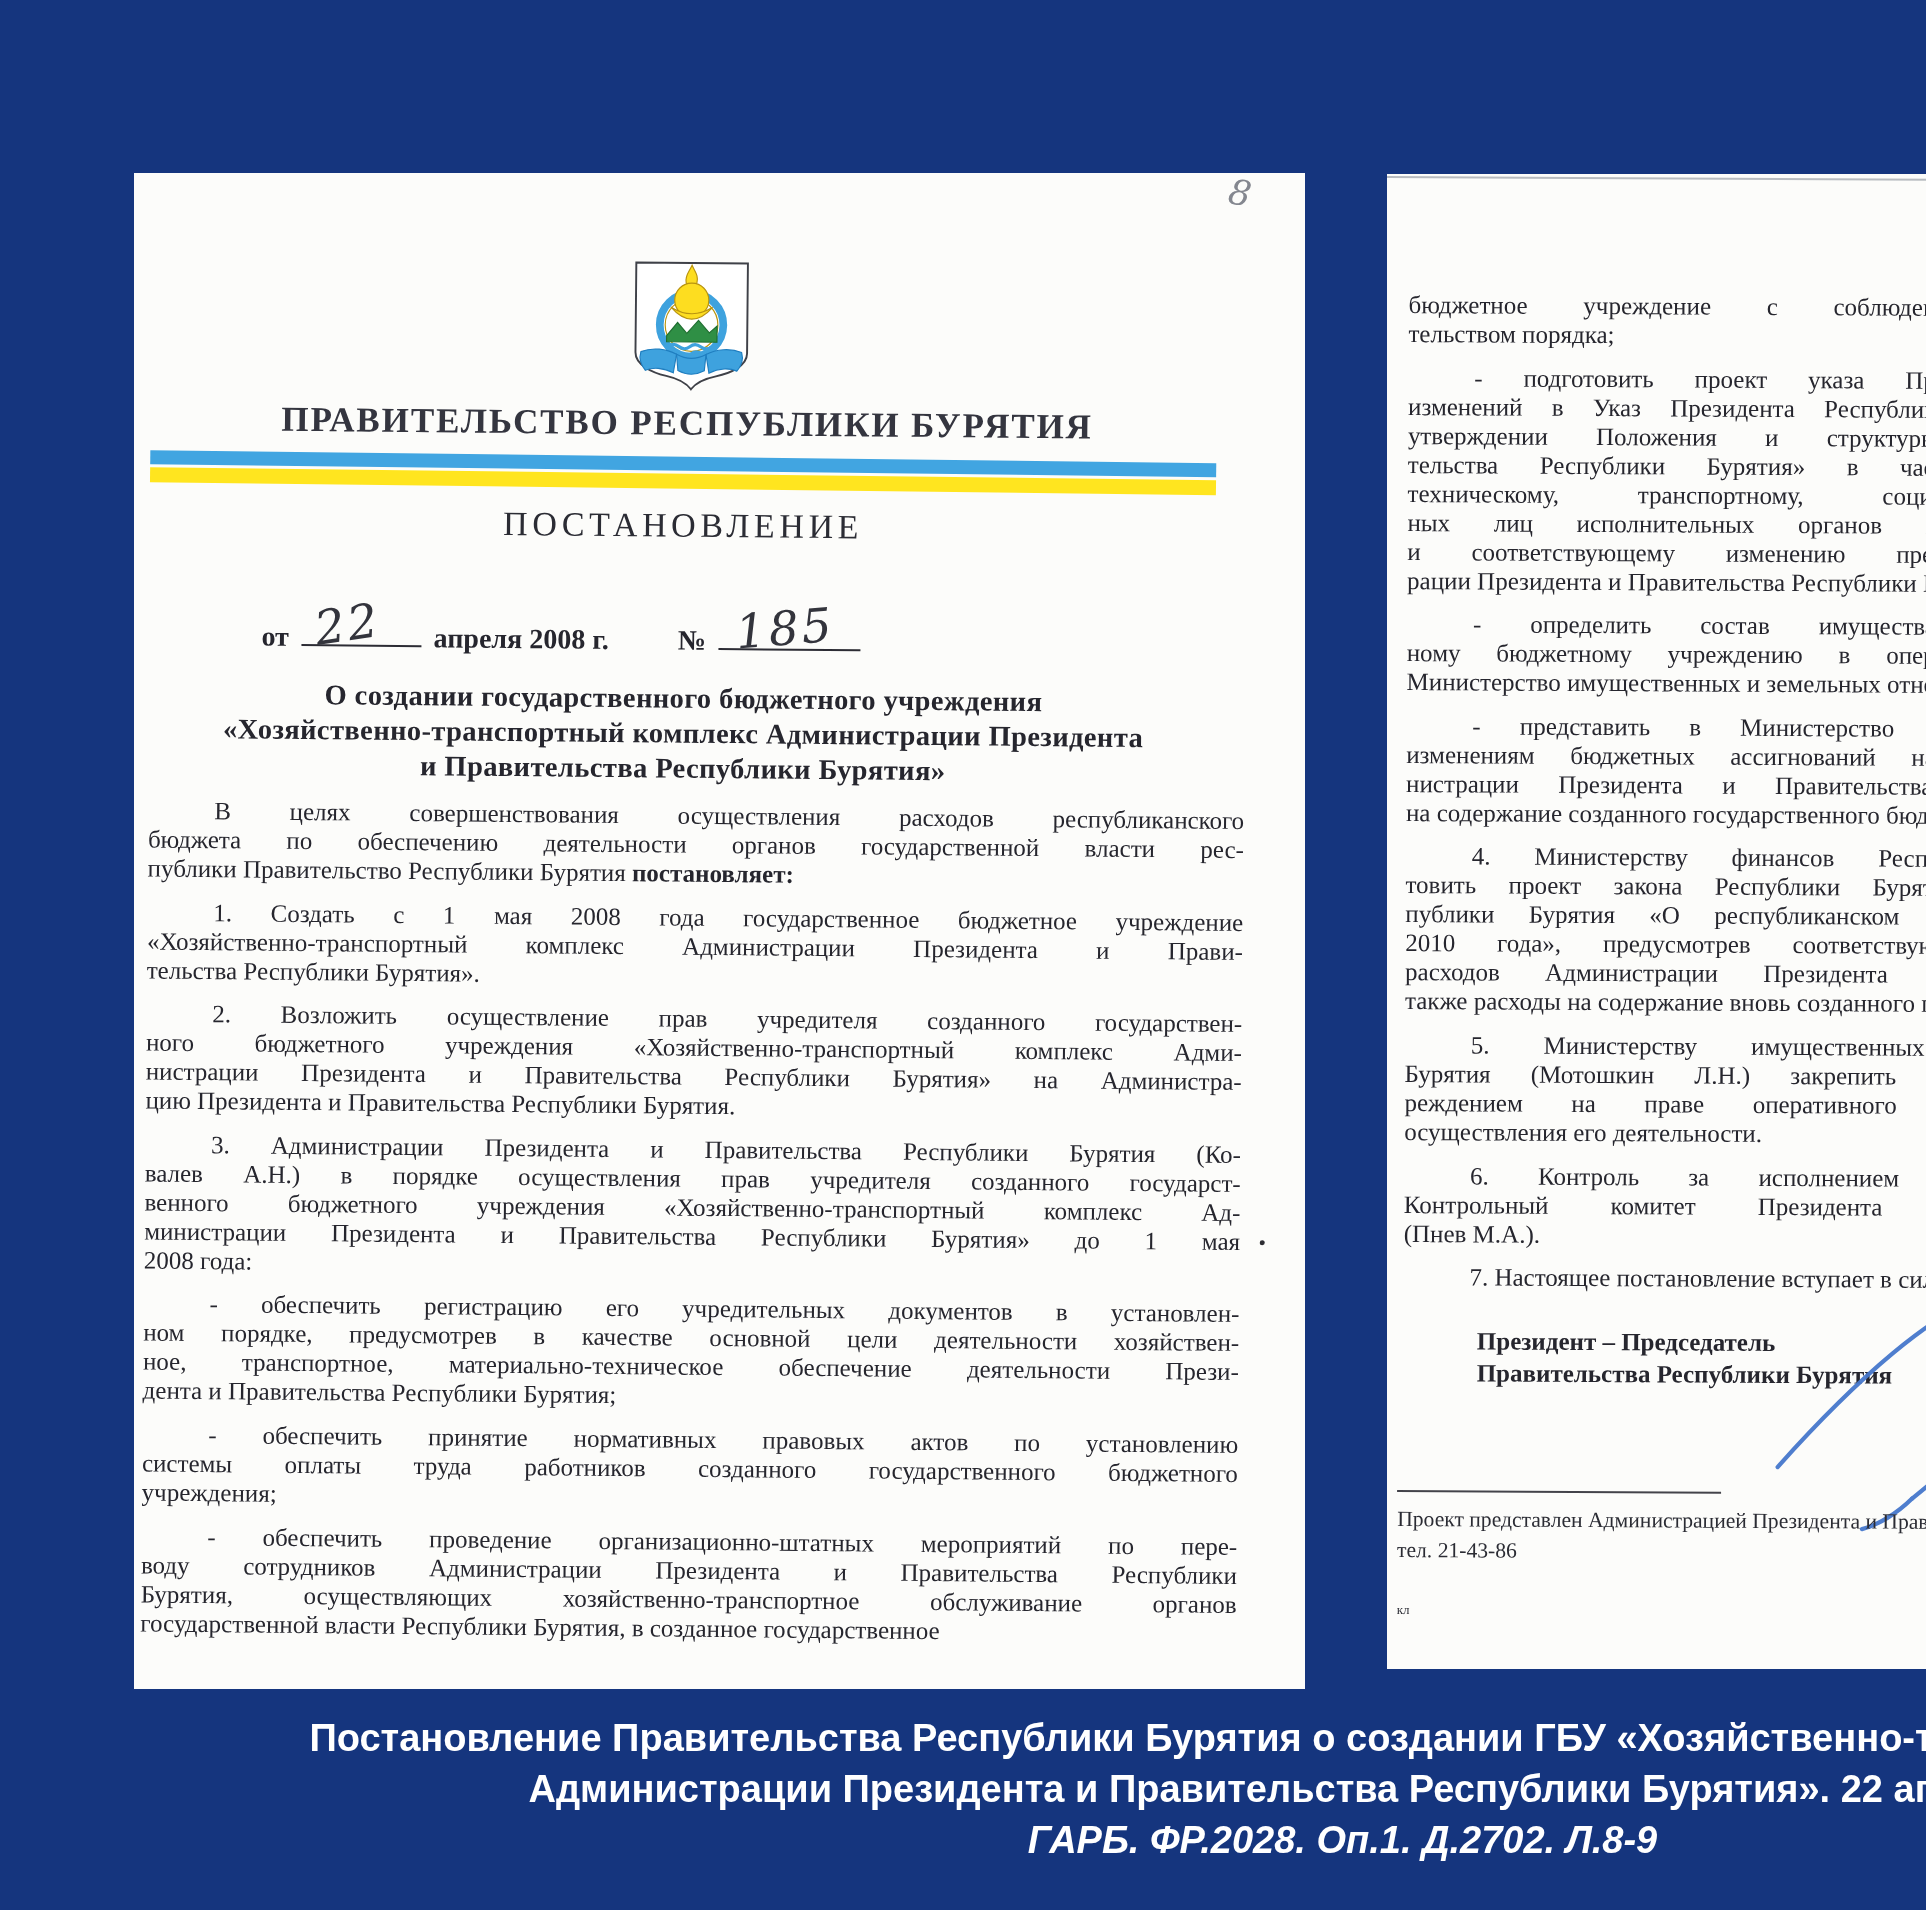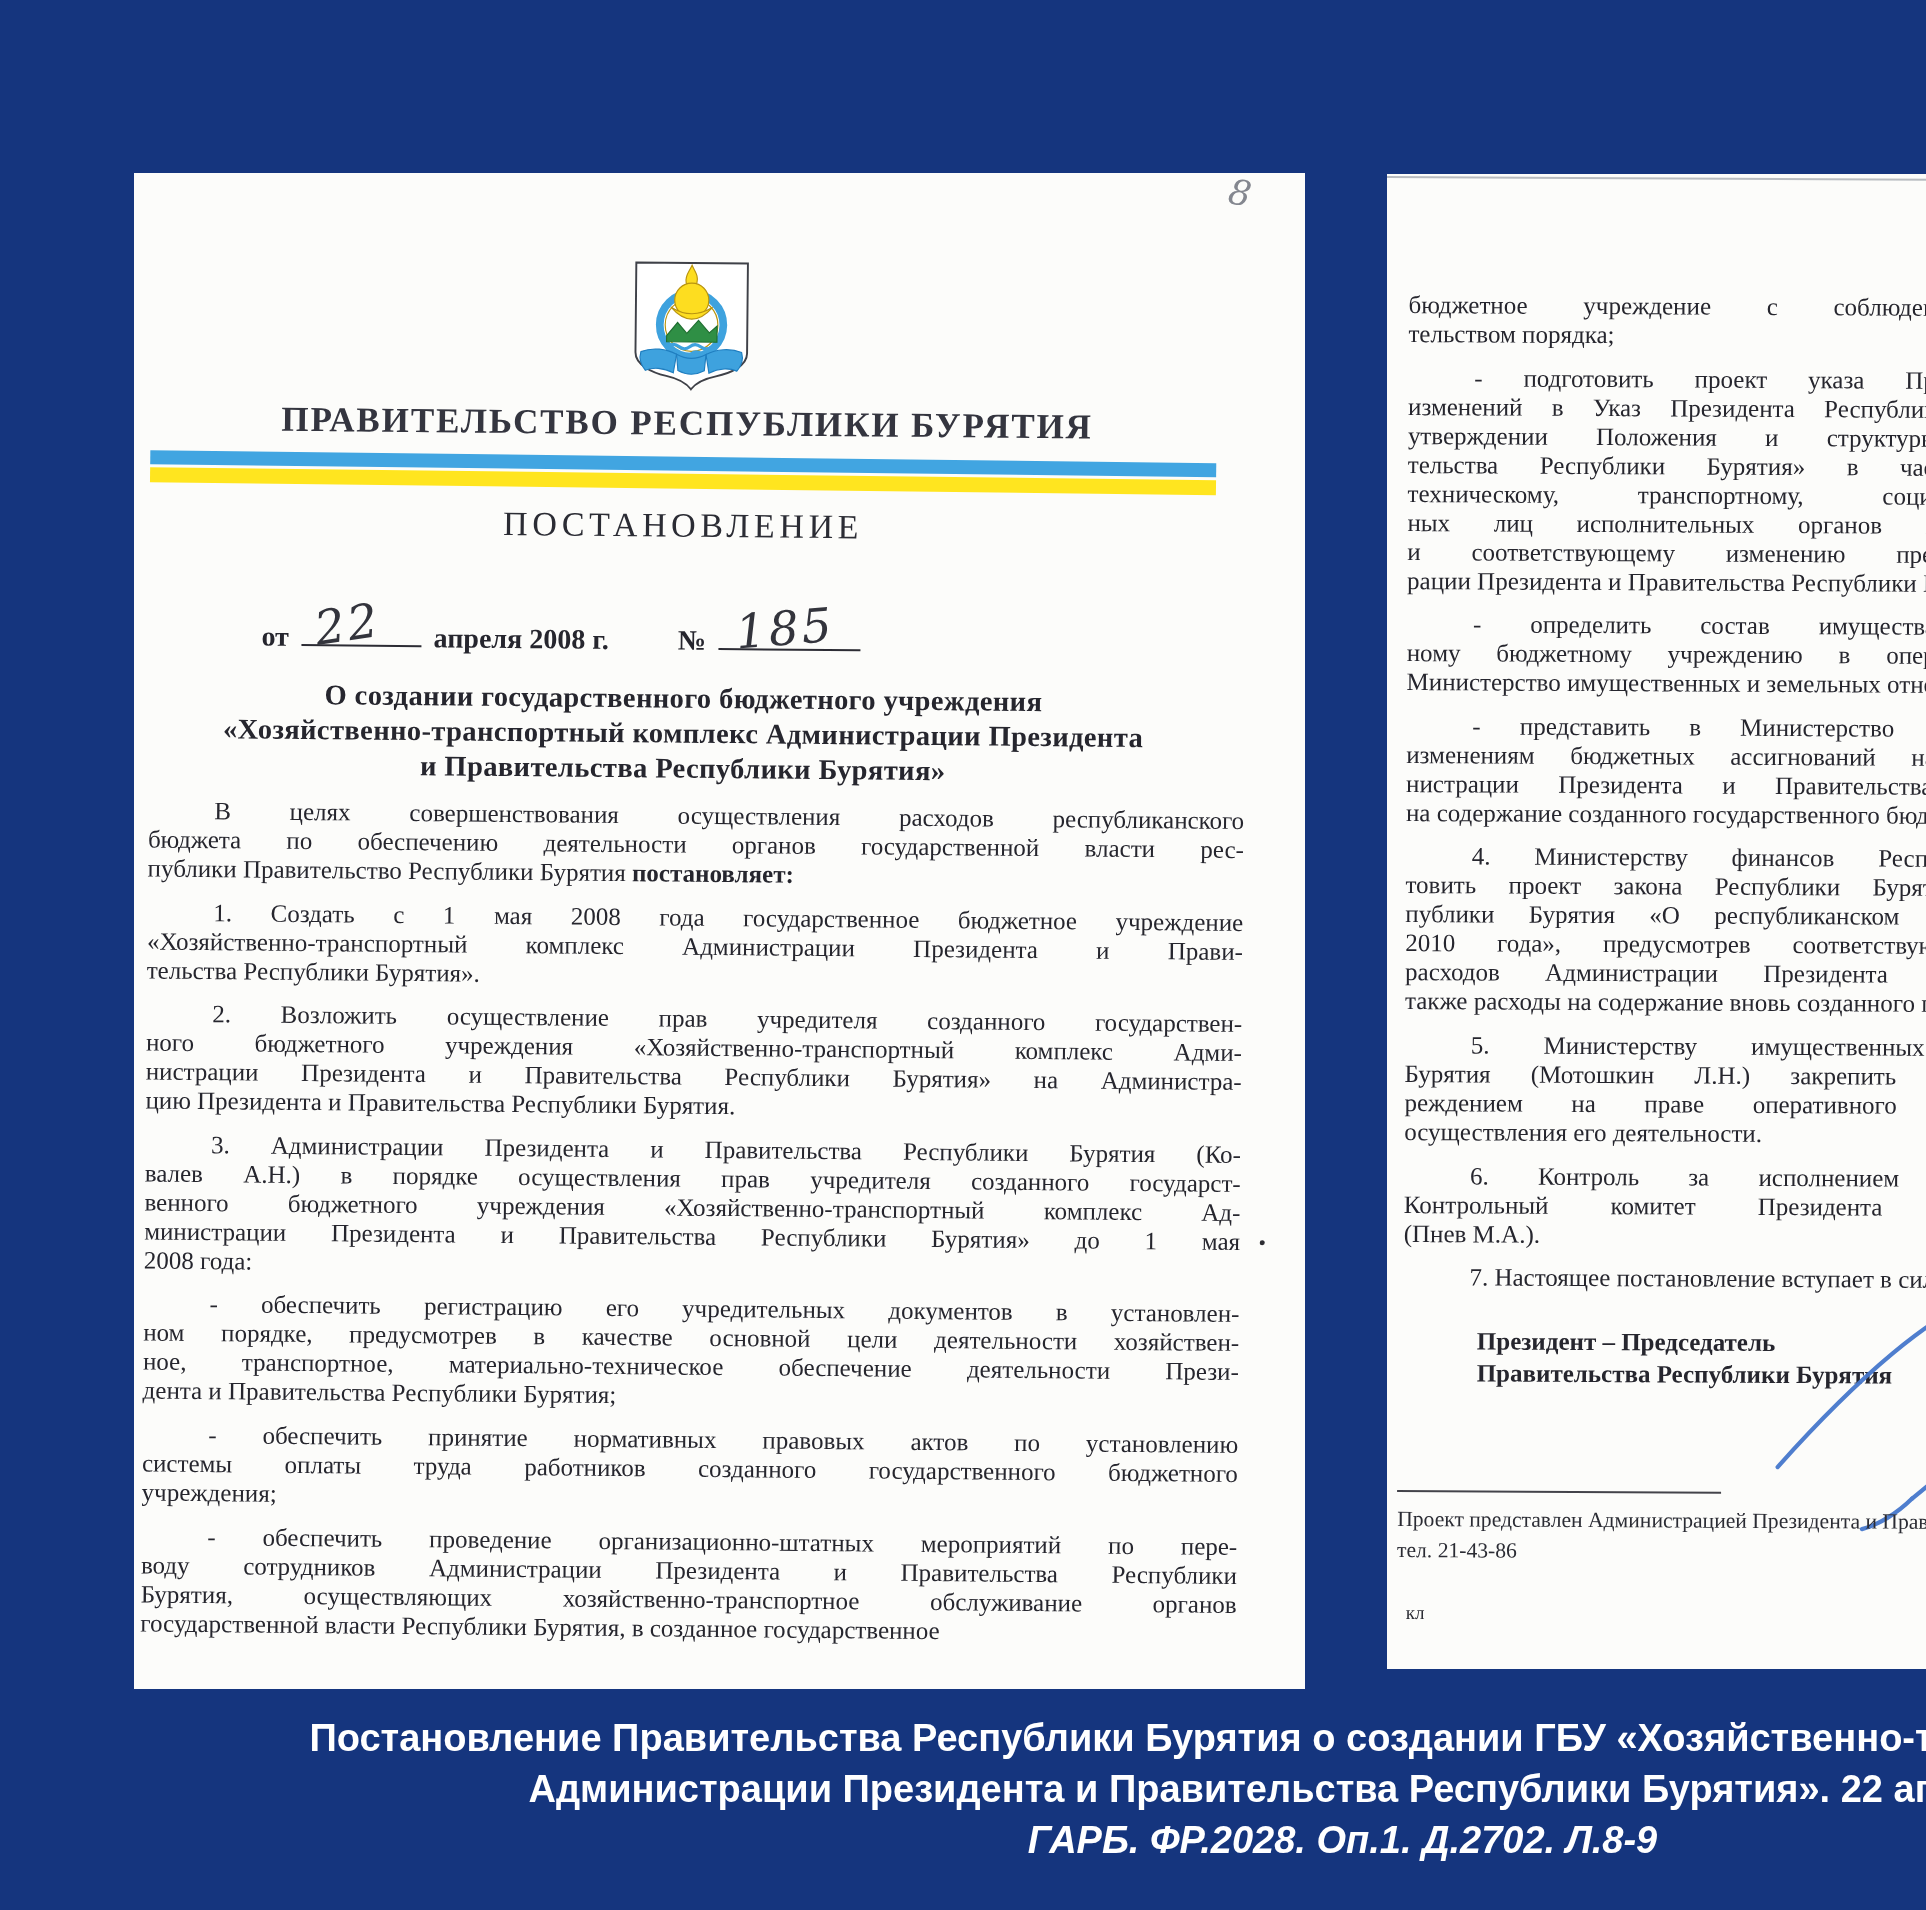--- a/index.html
+++ b/index.html
@@ -77,21 +77,21 @@
   .sig-post{
     position:absolute;left:96px;top:1154px;
     font-weight:700;font-size:25px;line-height:32px;color:#26262e;white-space:nowrap;
   }
   .sigsvg{position:absolute;left:370px;top:1094px;width:578px;height:277px;}
 
   .footrule{position:absolute;left:17.3px;top:1319px;width:324px;border-top:2.7px solid #43434a;}
   .footline{position:absolute;left:17.3px;font-size:21.6px;color:#2b2c34;white-space:nowrap;}
   .fl1{top:1336px;}
   .fl2{top:1367px;}
-  .fl3{top:1431px;font-size:19px;margin-left:9px;}
+  .fl3{top:1431px;font-size:13px;}
 
   .speck{position:absolute;width:5px;height:5px;border-radius:50%;background:#2d2d32;}
   #page1 .speck{left:1136px;top:1062px;}
 
   .caption{
     position:absolute;left:0;top:1713px;width:100%;text-align:center;
     font-family:"Liberation Sans",sans-serif;font-weight:700;
     font-size:38px;line-height:51px;color:#ffffff;
   }
   .caption .cl3{font-style:italic;}

